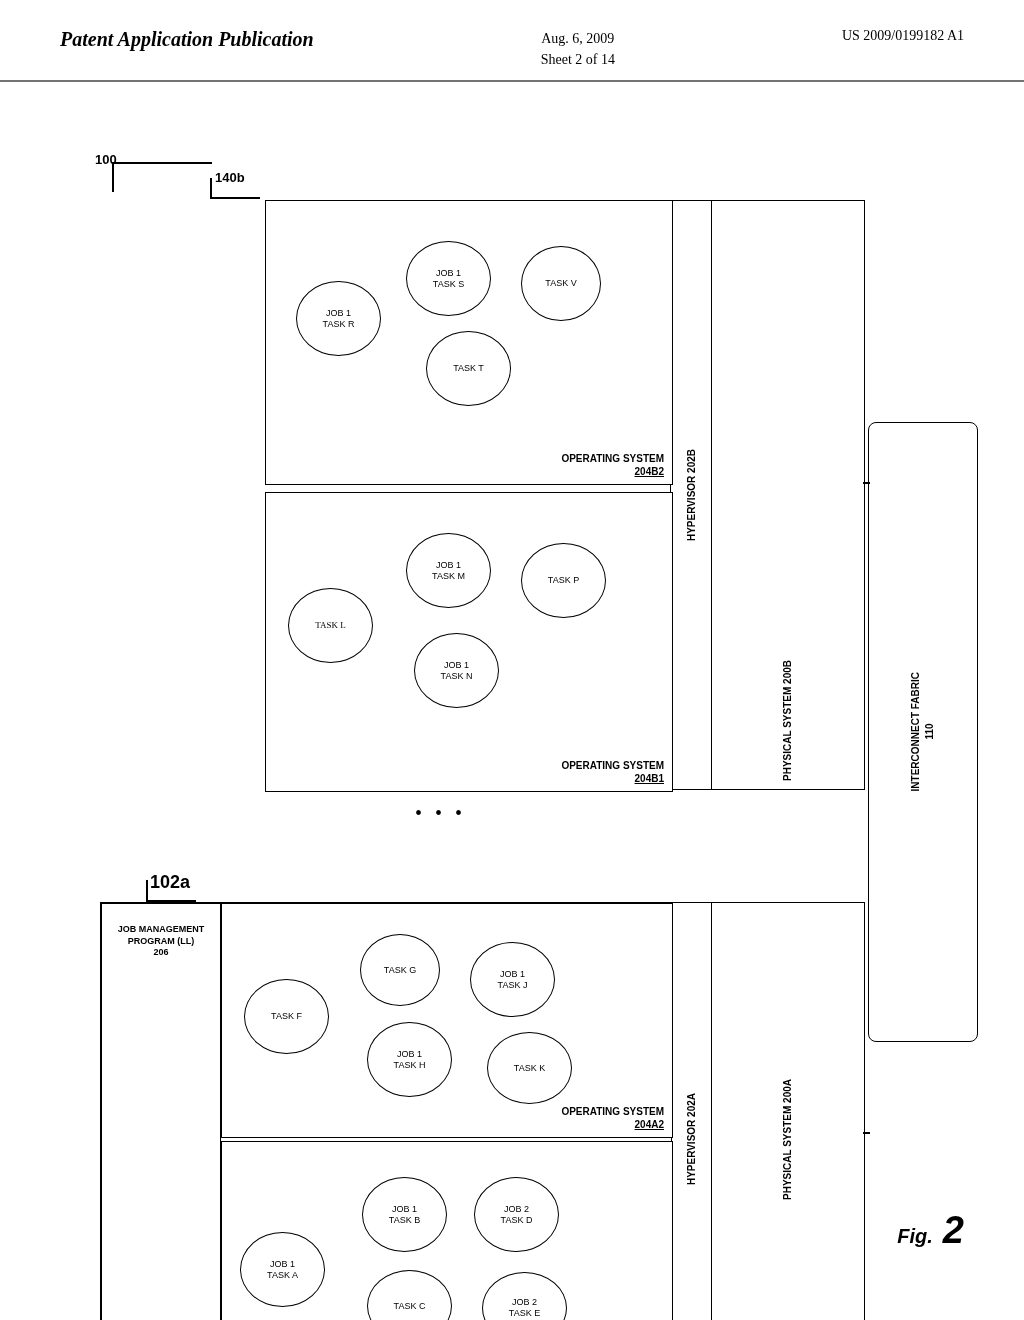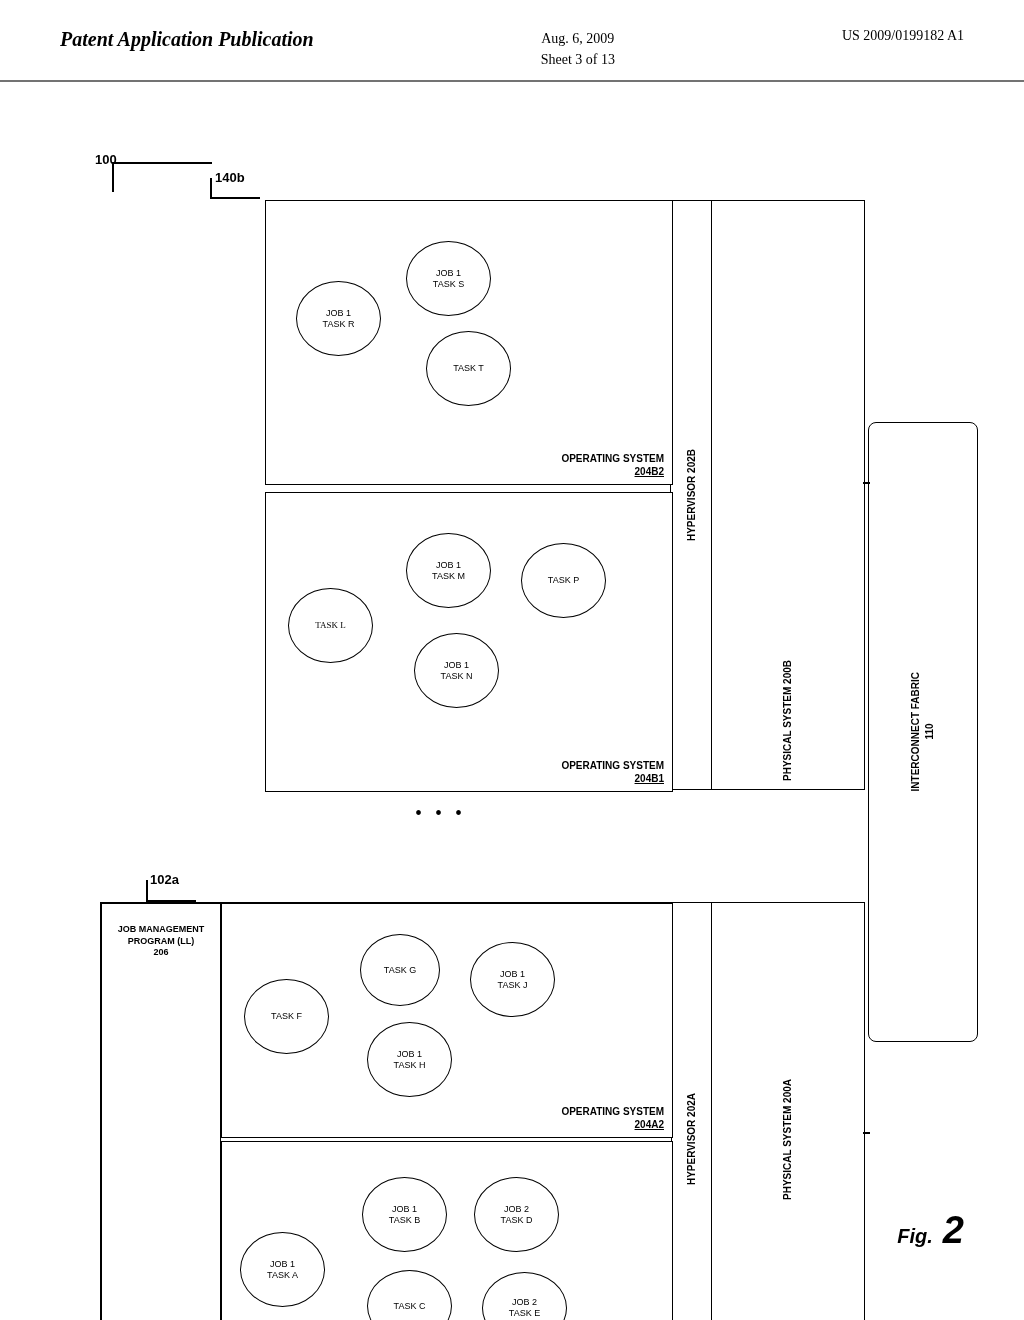--- a/index.html
+++ b/index.html
@@ -103,21 +103,21 @@
       letter-spacing: 4px;
     }
   </style>
 </head>
 <body>
 
 <div class="header">
   <div class="header-left">Patent Application Publication</div>
   <div class="header-center">
     <span>Aug. 6, 2009</span><br>
-    <span>Sheet 3 of 13</span>
+    <span>Sheet 2 of 14</span>
   </div>
   <div class="header-right">US 2009/0199182 A1</div>
 </div>
 
 <div class="diagram-area">
 
   <div style="position:absolute; top:70px; left:95px; font-size:13px; font-family:Arial,sans-serif; font-weight:bold;">100</div>
 
   <div style="position:absolute; top:80px; left:112px; width:2px; height:30px; background:#000;"></div>
   <div style="position:absolute; top:80px; left:112px; width:100px; height:2px; background:#000;"></div>
@@ -142,40 +142,41 @@
   <div class="box" style="left:265px; top:118px; width:408px; height:285px;">
 
     <div style="position:absolute; bottom:6px; right:8px; text-align:right; font-size:10px; font-family:Arial,sans-serif; font-weight:bold; line-height:1.3;">OPERATING SYSTEM<br><span style="text-decoration:underline;">204B2</span></div>
 
     <div class="circle" style="left:30px; top:80px; width:85px; height:75px;">JOB 1<br>TASK R</div>
 
     <div class="circle" style="left:140px; top:40px; width:85px; height:75px;">JOB 1<br>TASK S</div>
 
     <div class="circle" style="left:160px; top:130px; width:85px; height:75px;">TASK T</div>
 
+    <div class="circle" style="left:255px; top:45px; width:80px; height:75px;">TASK V</div>
 
   </div>
 
   <div class="box" style="left:265px; top:410px; width:408px; height:300px;">
 
     <div style="position:absolute; bottom:6px; right:8px; text-align:right; font-size:10px; font-family:Arial,sans-serif; font-weight:bold; line-height:1.3;">OPERATING SYSTEM<br><span style="text-decoration:underline;">204B1</span></div>
 
     <div class="circle" style="left:22px; top:95px; width:85px; height:75px;font-family:Liberation Serif, serif;">TASK L</div>
 
     <div class="circle" style="left:140px; top:40px; width:85px; height:75px;">JOB 1<br>TASK M</div>
 
     <div class="circle" style="left:148px; top:140px; width:85px; height:75px;">JOB 1<br>TASK N</div>
 
     <div class="circle" style="left:255px; top:50px; width:85px; height:75px;">TASK P</div>
 
   </div>
 
   <div class="dots" style="position:absolute; top:720px; left:415px;">• • •</div>
 
-  <div style="position:absolute; top:790px; left:150px; font-size:13px; font-family:Arial,sans-serif; font-weight:bold;">102a</div>
+  <div style="position:absolute; top:790px; left:150px; font-size:18px; font-family:Arial,sans-serif; font-weight:bold;">102a</div>
   <div style="position:absolute; top:798px; left:146px; width:2px; height:22px; background:#000;"></div>
   <div style="position:absolute; top:818px; left:146px; width:50px; height:2px; background:#000;"></div>
 
   <div class="box" style="left:710px; top:820px; width:155px; height:475px;">
     <div style="display:flex; align-items:center; justify-content:center; height:100%;">
       <div class="rotated-text">PHYSICAL SYSTEM 200A</div>
     </div>
   </div>
 
   <div class="box" style="left:670px; top:820px; width:42px; height:475px;">
@@ -197,20 +198,21 @@
       <div style="position:absolute; bottom:6px; right:8px; text-align:right; font-size:10px; font-family:Arial,sans-serif; font-weight:bold; line-height:1.3;">OPERATING SYSTEM<br><span style="text-decoration:underline;">204A2</span></div>
 
       <div class="circle" style="left:22px; top:75px; width:85px; height:75px;text-align:right;">TASK F</div>
 
       <div class="circle" style="left:138px; top:30px; width:80px; height:72px;">TASK G</div>
 
       <div class="circle" style="left:145px; top:118px; width:85px; height:75px;">JOB 1<br>TASK H</div>
 
       <div class="circle" style="left:248px; top:38px; width:85px; height:75px;">JOB 1<br>TASK J</div>
 
+      <div class="circle" style="left:265px; top:128px; width:85px; height:72px;">TASK K</div>
     </div>
 
     <div class="box" style="left:120px; top:238px; width:452px; height:237px;">
 
       <div class="circle" style="left:18px; top:90px; width:85px; height:75px;">JOB 1<br>TASK A</div>
 
       <div class="circle" style="left:140px; top:35px; width:85px; height:75px;">JOB 1<br>TASK B</div>
 
       <div class="circle" style="left:145px; top:128px; width:85px; height:72px;">TASK C</div>
 

